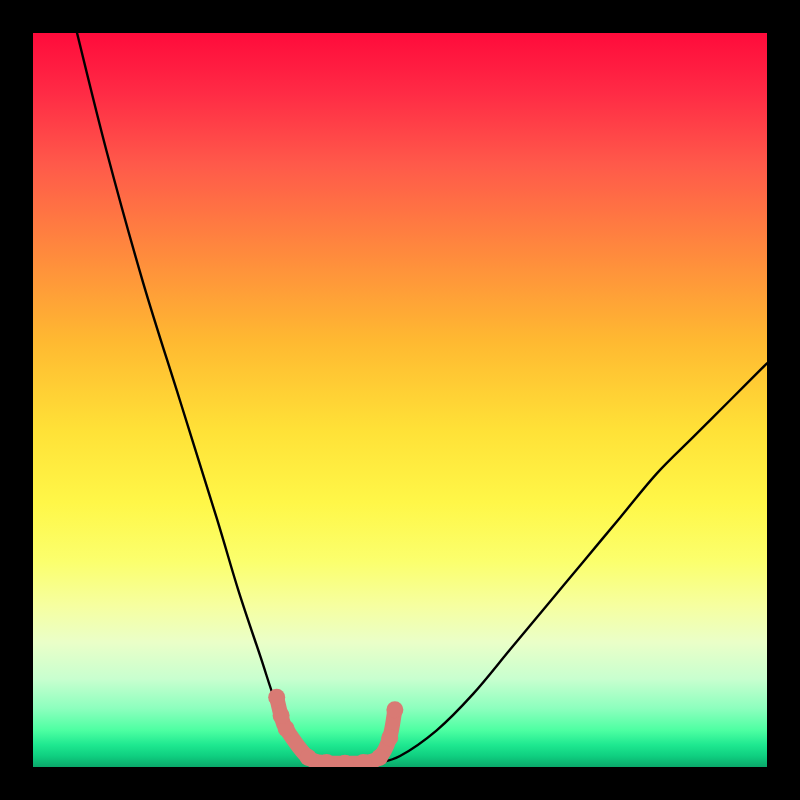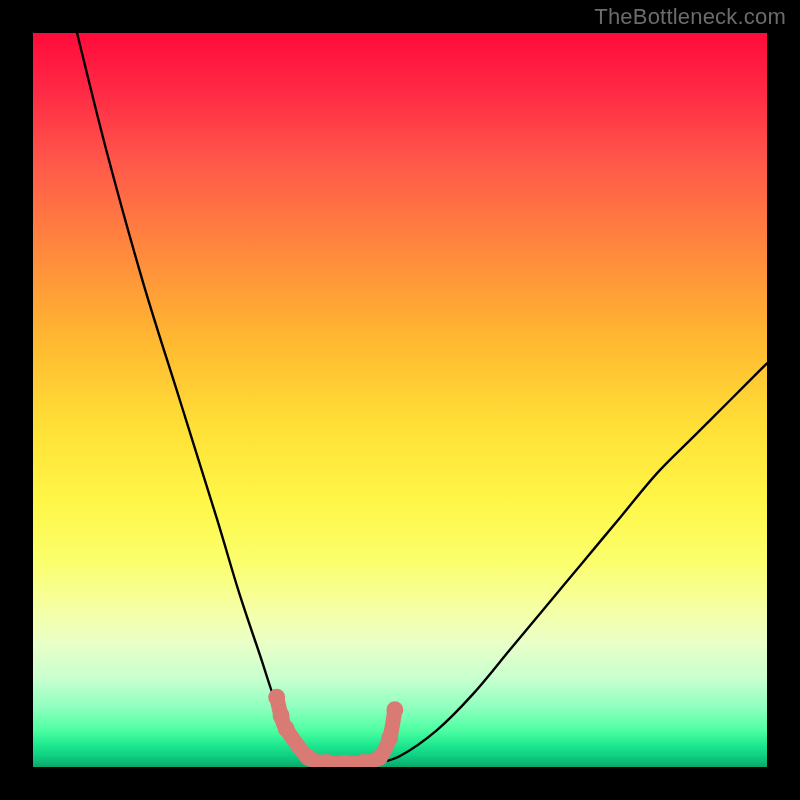--- a/index.html
+++ b/index.html
@@ -73,21 +73,20 @@
     stroke: #d97a74;
     stroke-width: 15;
     stroke-linecap: round;
     stroke-linejoin: round;
   }
 </style>
 </head>
 <body>
 
 <div class="frame">
-  <div class="watermark">TheBottleneck.com</div>
   <div class="plot-area">
     <svg class="curves" viewBox="0 0 734 734">
       <path id="main-curve" class="curve-line" d="M 44.04 0 C 48.93 19.57, 62.39 75.85, 73.40 117.44 C 84.41 159.03, 97.87 207.97, 110.10 249.56 C 122.33 291.15, 134.57 327.85, 146.80 367.00 C 159.03 406.15, 173.71 452.63, 183.50 484.44 C 193.29 516.25, 198.18 534.60, 205.52 557.84 C 212.86 581.08, 221.42 605.55, 227.54 623.90 C 233.66 642.25, 237.33 655.71, 242.22 667.94 C 247.11 680.17, 252.01 689.35, 256.90 697.30 C 261.79 705.25, 266.69 711.00, 271.58 715.65 C 276.47 720.30, 281.37 722.87, 286.26 725.19 C 291.15 727.52, 296.05 728.62, 300.94 729.60 C 305.83 730.57, 310.73 730.82, 315.62 731.06 C 320.51 731.31, 325.41 731.31, 330.30 731.06 C 335.19 730.82, 338.86 730.94, 344.98 729.60 C 351.10 728.25, 357.21 728.37, 367.00 722.99 C 376.79 717.61, 391.47 707.70, 403.70 697.30 C 415.93 686.90, 428.17 674.06, 440.40 660.60 C 452.63 647.14, 464.87 631.24, 477.10 616.56 C 489.33 601.88, 501.57 587.20, 513.80 572.52 C 526.03 557.84, 538.27 543.16, 550.50 528.48 C 562.73 513.80, 574.97 499.12, 587.20 484.44 C 599.43 469.76, 611.67 453.86, 623.90 440.40 C 636.13 426.94, 648.37 415.93, 660.60 403.70 C 672.83 391.47, 685.07 379.23, 697.30 367.00 C 709.53 354.77, 727.88 336.42, 734.00 330.30"></path>
       <path id="valley-overlay" class="valley-stroke" d="M 243.68800000000002 664.27 C 244.42 667.33, 246.50 677.36, 248.09 682.62 C 249.68 687.88, 248.70 688.86, 253.23 695.83 C 257.76 702.80, 268.52 718.83, 275.25 724.46 C 281.98 730.09, 287.48 728.62, 293.60 729.60 C 299.72 730.57, 305.83 730.33, 311.95 730.33 C 318.07 730.33, 324.55 730.57, 330.30 729.60 C 336.05 728.62, 342.04 728.62, 346.45 724.46 C 350.85 720.30, 354.15 712.59, 356.72 704.64 C 359.29 696.69, 361.01 681.40, 361.86 676.75"></path>
       <g id="marker-group">
           <circle cx="243.69" cy="664.27" r="8.5" class="marker"></circle>
           <circle cx="253.23" cy="695.83" r="8.5" class="marker"></circle>
           <circle cx="275.25" cy="724.46" r="8.5" class="marker"></circle>
           <circle cx="293.60" cy="729.60" r="8.5" class="marker"></circle>
           <circle cx="311.95" cy="730.33" r="8.5" class="marker"></circle>

